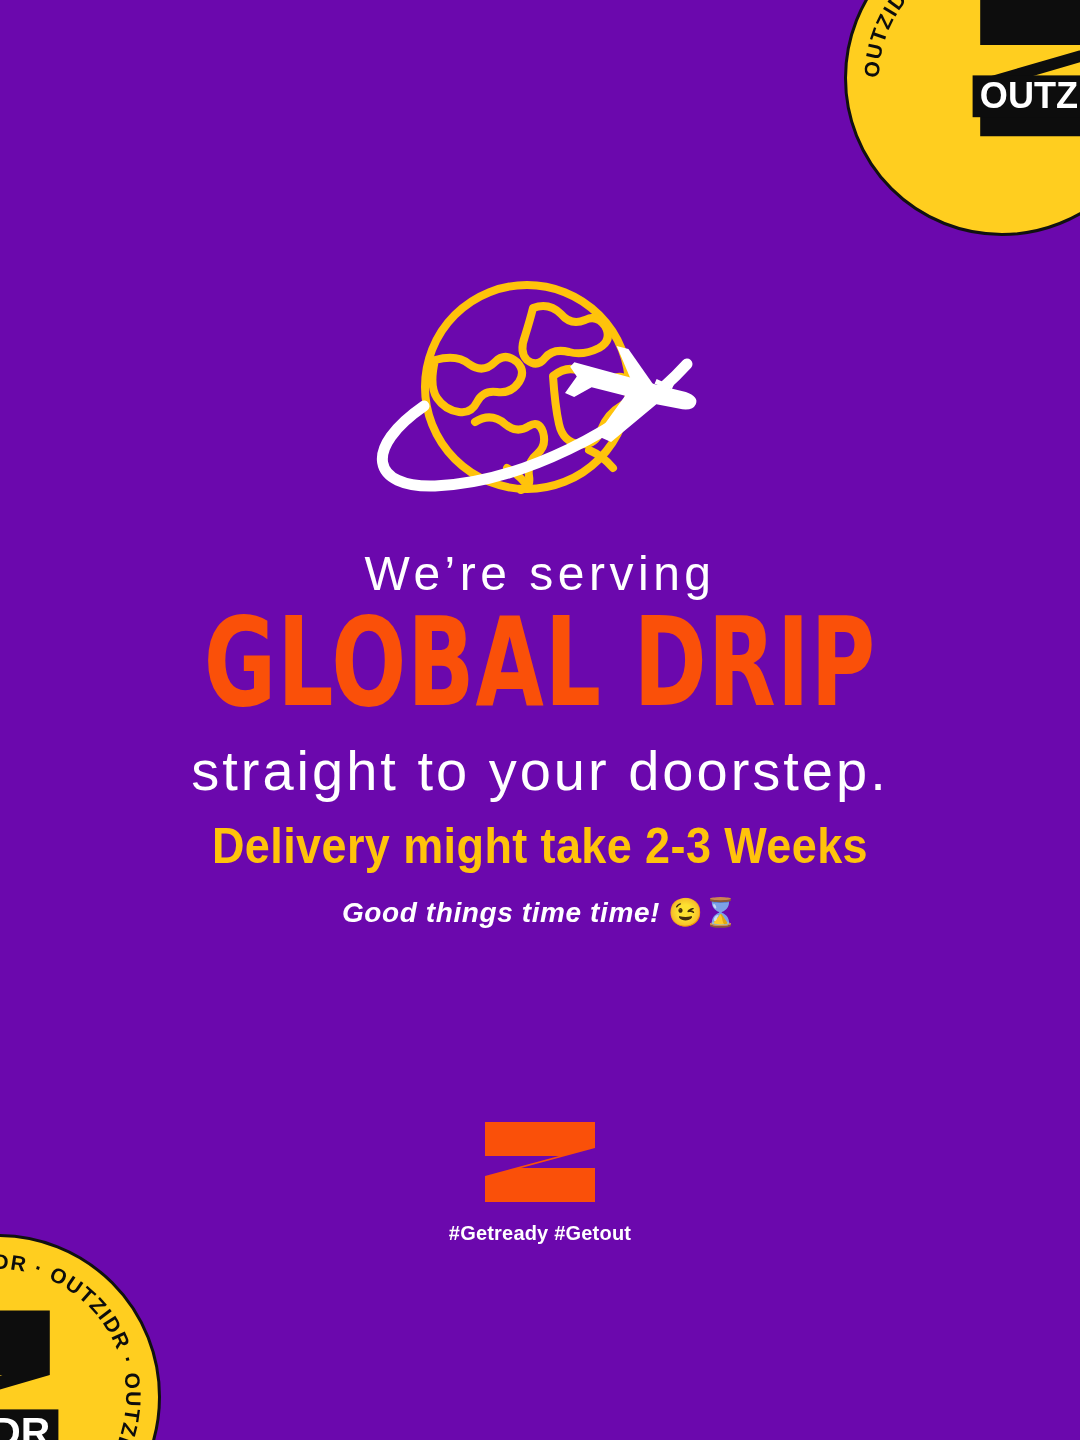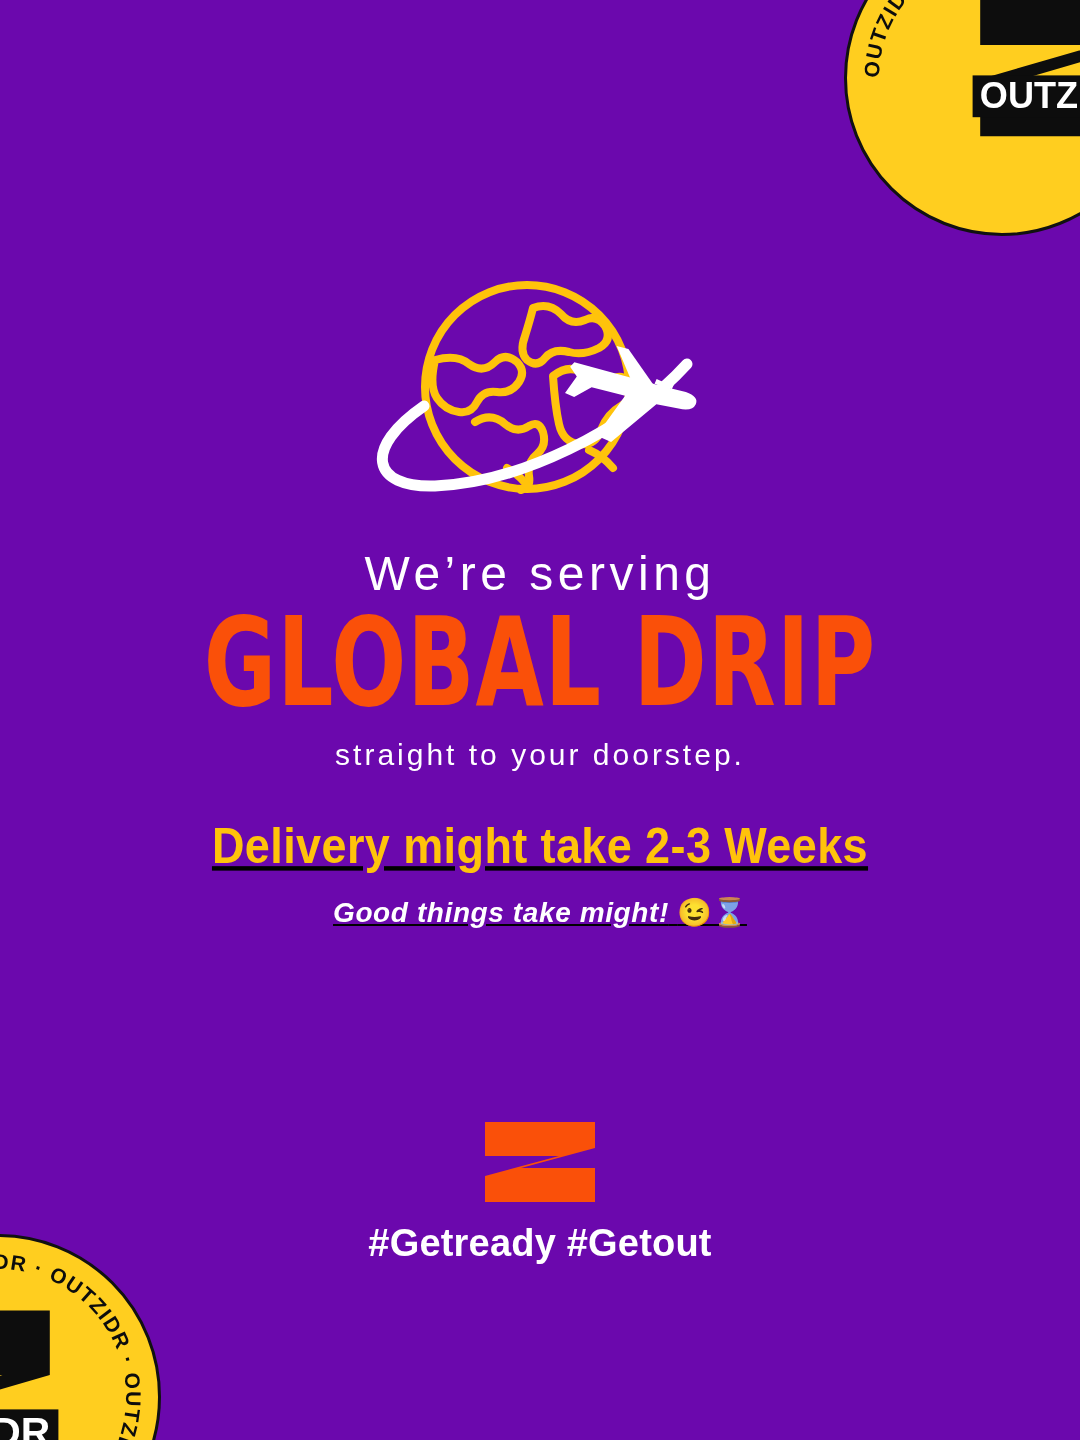--- a/index.html
+++ b/index.html
@@ -108,34 +108,33 @@
     font-weight: 700;
     letter-spacing: 1px;
     line-height: 1.0;
     margin: 12px 0 4px 0;
     transform: scaleX(0.92) scaleY(1.28);
     transform-origin: center center;
     white-space: nowrap;
   }
   .line-doorstep {
     color: #ffffff;
-    font-size: 30px;
+    font-size: 56px;
     font-weight: 400;
     letter-spacing: 3px;
     line-height: 1.2;
     margin: 26px 0 0 0;
   }
 
   .delivery-block {
     position: absolute;
     left: 0;
     right: 0;
     top: 820px;
     text-align: center;
-    text-decoration: underline;
   }
   .line-delivery {
     color: #FFC30B;
     font-size: 45px;
     font-weight: 700;
     letter-spacing: 0.4px;
     margin: 0;
     transform: scaleY(1.12);
     transform-origin: center center;
     white-space: nowrap;
@@ -163,21 +162,21 @@
     text-align: center;
   }
   .logo-z {
     display: block;
     margin: 0 auto;
     width: 122px;
     height: 88px;
   }
   .hashtags {
     color: #ffffff;
-    font-size: 38px;
+    font-size: 20px;
     font-weight: 700;
     letter-spacing: 0.2px;
     margin: 16px 0 0 0;
   }
 </style>
 </head>
 <body>
 
 <div id="poster">
 
@@ -239,21 +238,21 @@
 
   <div class="copy">
     <p class="line-serving">We’re serving</p>
     <p class="line-global">GLOBAL DRIP</p>
     <p class="line-doorstep">straight to your doorstep.</p>
   </div>
 
   <div class="delivery-block">
     <p class="line-delivery">Delivery might take 2-3 Weeks</p>
     <p class="line-goodthings">
-      <span>Good things take might!</span>
+      <span>Good things time time!</span>
       <span class="emoji">😉⌛</span>
     </p>
   </div>
 
   <div class="footer">
     <svg class="logo-z" viewBox="0 0 122 88">
       <polygon points="6,4 116,4 116,30 42,50 116,50 116,84 6,84 6,58 80,38 6,38" fill="#FA5009"></polygon>
     </svg>
     <p class="hashtags">#Getready #Getout</p>
   </div>

